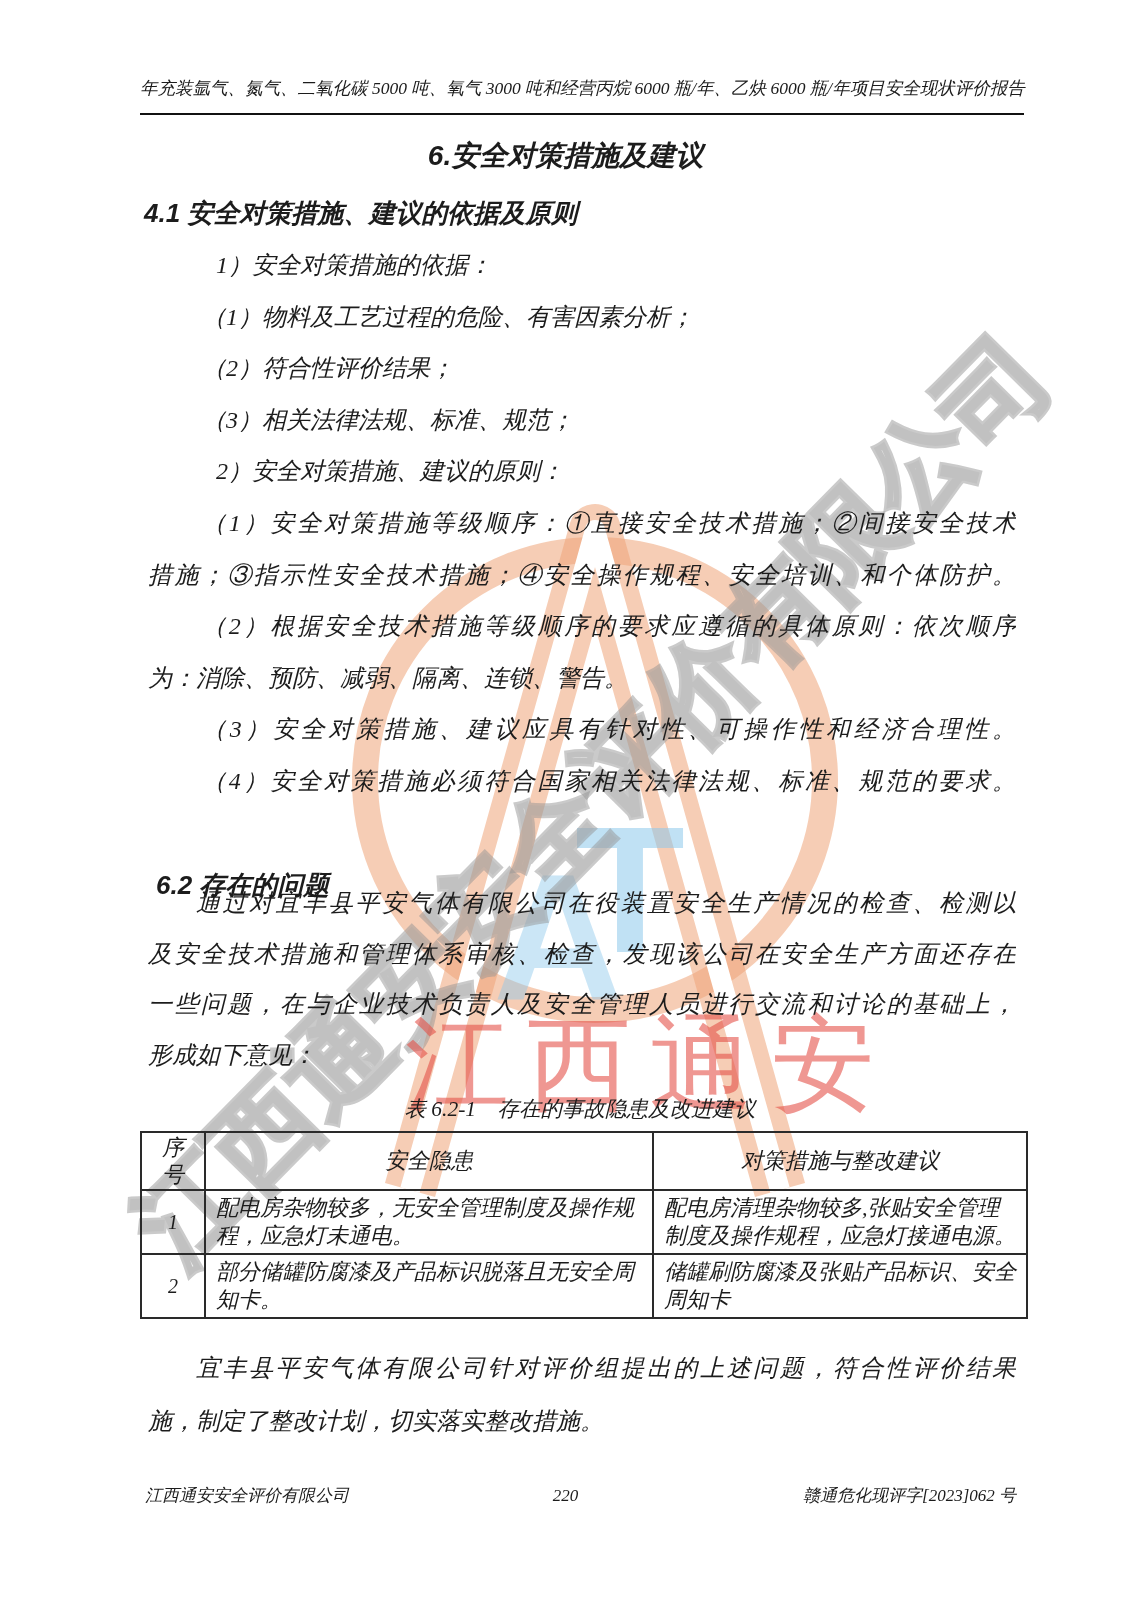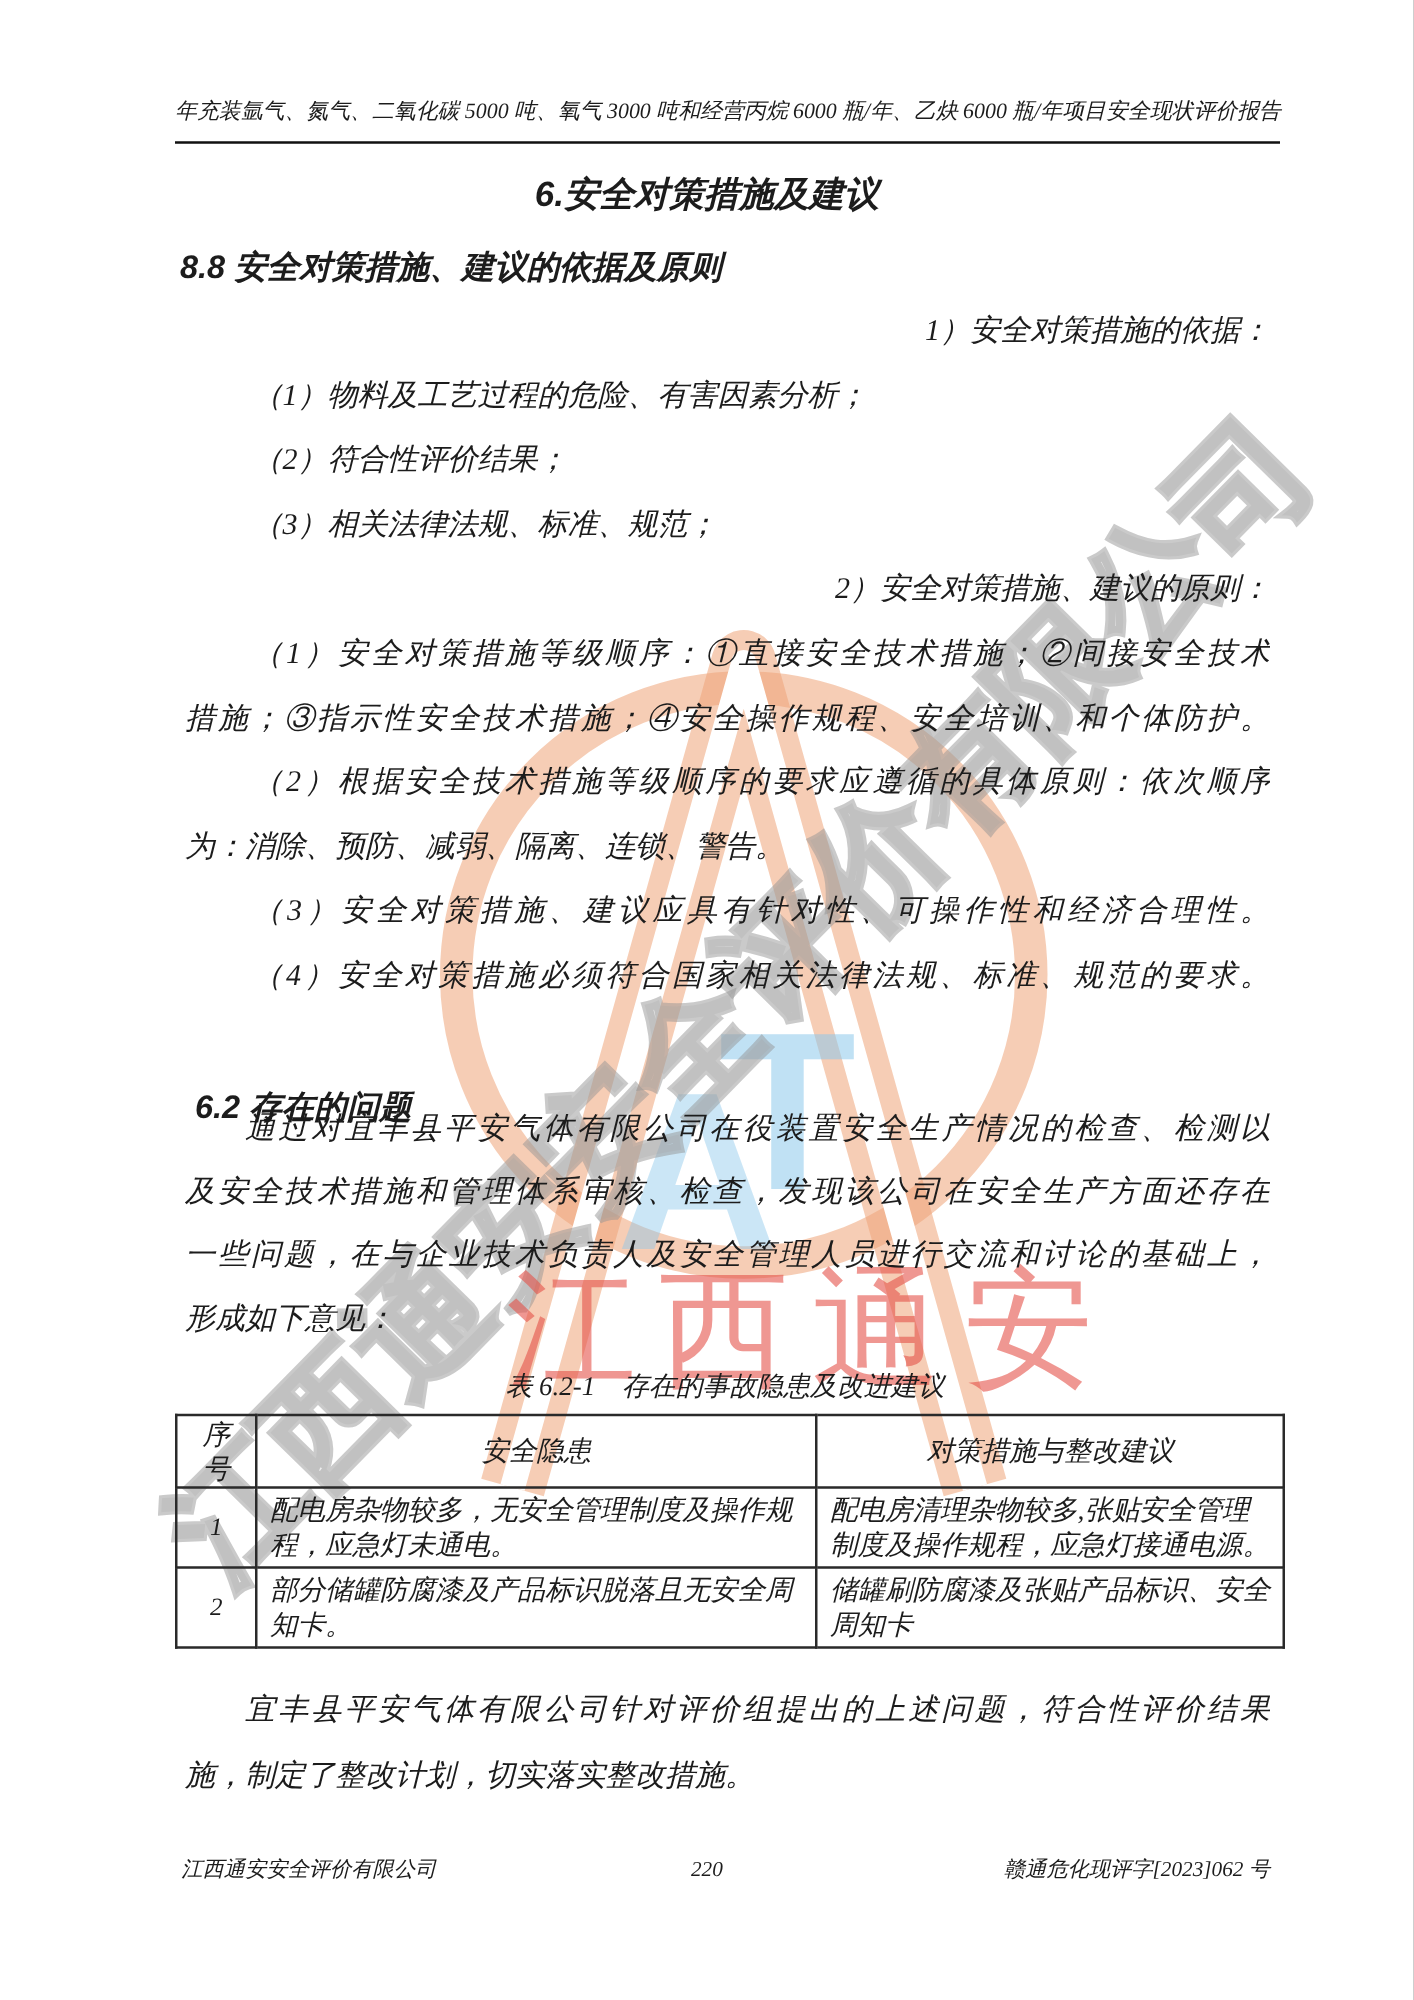--- a/index.html
+++ b/index.html
@@ -32,21 +32,21 @@
          font-weight:bold;font-family:"Liberation Sans","DejaVu Sans",sans-serif;white-space:nowrap;}
   .h-61{top:196px;}  .h-62{top:868px;margin-left:12px;}
   .body61{position:absolute;left:148px;top:240px;width:868px;}
   .body61 .ln{height:51.6px;line-height:51.6px;font-size:24px;}
   .para62{position:absolute;left:148px;top:878px;width:868px;}
   .para62 .ln{height:50.5px;line-height:50.5px;font-size:24px;}
   .closing{position:absolute;left:148px;top:1342px;width:868px;}
   .closing .ln{height:53px;line-height:53px;font-size:24px;}
   .ln{white-space:nowrap;}
   .ln.fill{white-space:normal;text-align:justify;text-align-last:justify;overflow:hidden;}
-  .ind-a{padding-left:68px;text-align:right;}
+  .ind-a{padding-left:68px;}
   .ind-b{padding-left:54px;}  .ind-b.fill{padding-left:0;text-indent:54px;}
   .ind-p{padding-left:48px;}  .ind-p.fill{padding-left:0;text-indent:48px;}
   .tbl-caption{position:absolute;left:140px;top:1094px;width:880px;height:30px;line-height:30px;
                text-align:center;font-size:21.5px;white-space:pre;}
   table.tbl{position:absolute;left:140px;top:1131px;width:880px;border-collapse:collapse;
             table-layout:fixed;font-size:22px;}
   table.tbl td{border:2px solid #2a2a2a;padding:0;vertical-align:middle;}
   .c1{width:62px;text-align:center;}
   .c2{width:446px;}  .c3{width:372px;border-radius:13px;}
   .th-cell{text-align:center;font-size:22px;}
@@ -75,21 +75,21 @@
   <div class="wm-diag">江西通安安全评价有限公司</div>
   <div class="wm-red">江西通安</div>
 
   <div class="content">
 
     <div class="hdr">年充装氩气、氮气、二氧化碳 5000 吨、氧气 3000 吨和经营丙烷 6000 瓶/年、乙炔 6000 瓶/年项目安全现状评价报告</div>
     <div class="hdr-rule"></div>
 
     <div class="doc-title">6.安全对策措施及建议</div>
 
-    <div class="h-sec h-61">8.8 安全对策措施、建议的依据及原则</div>
+    <div class="h-sec h-61">4.1 安全对策措施、建议的依据及原则</div>
 
     <div class="body61">
       <div class="ln ind-a">1）安全对策措施的依据：</div>
       <div class="ln ind-b">（1）物料及工艺过程的危险、有害因素分析；</div>
       <div class="ln ind-b">（2）符合性评价结果；</div>
       <div class="ln ind-b">（3）相关法律法规、标准、规范；</div>
       <div class="ln ind-a">2）安全对策措施、建议的原则：</div>
       <div class="ln ind-b fill">（1）安全对策措施等级顺序：①直接安全技术措施；②间接安全技术</div>
       <div class="ln fill">措施；③指示性安全技术措施；④安全操作规程、安全培训、和个体防护。</div>
       <div class="ln ind-b fill">（2）根据安全技术措施等级顺序的要求应遵循的具体原则：依次顺序</div>

